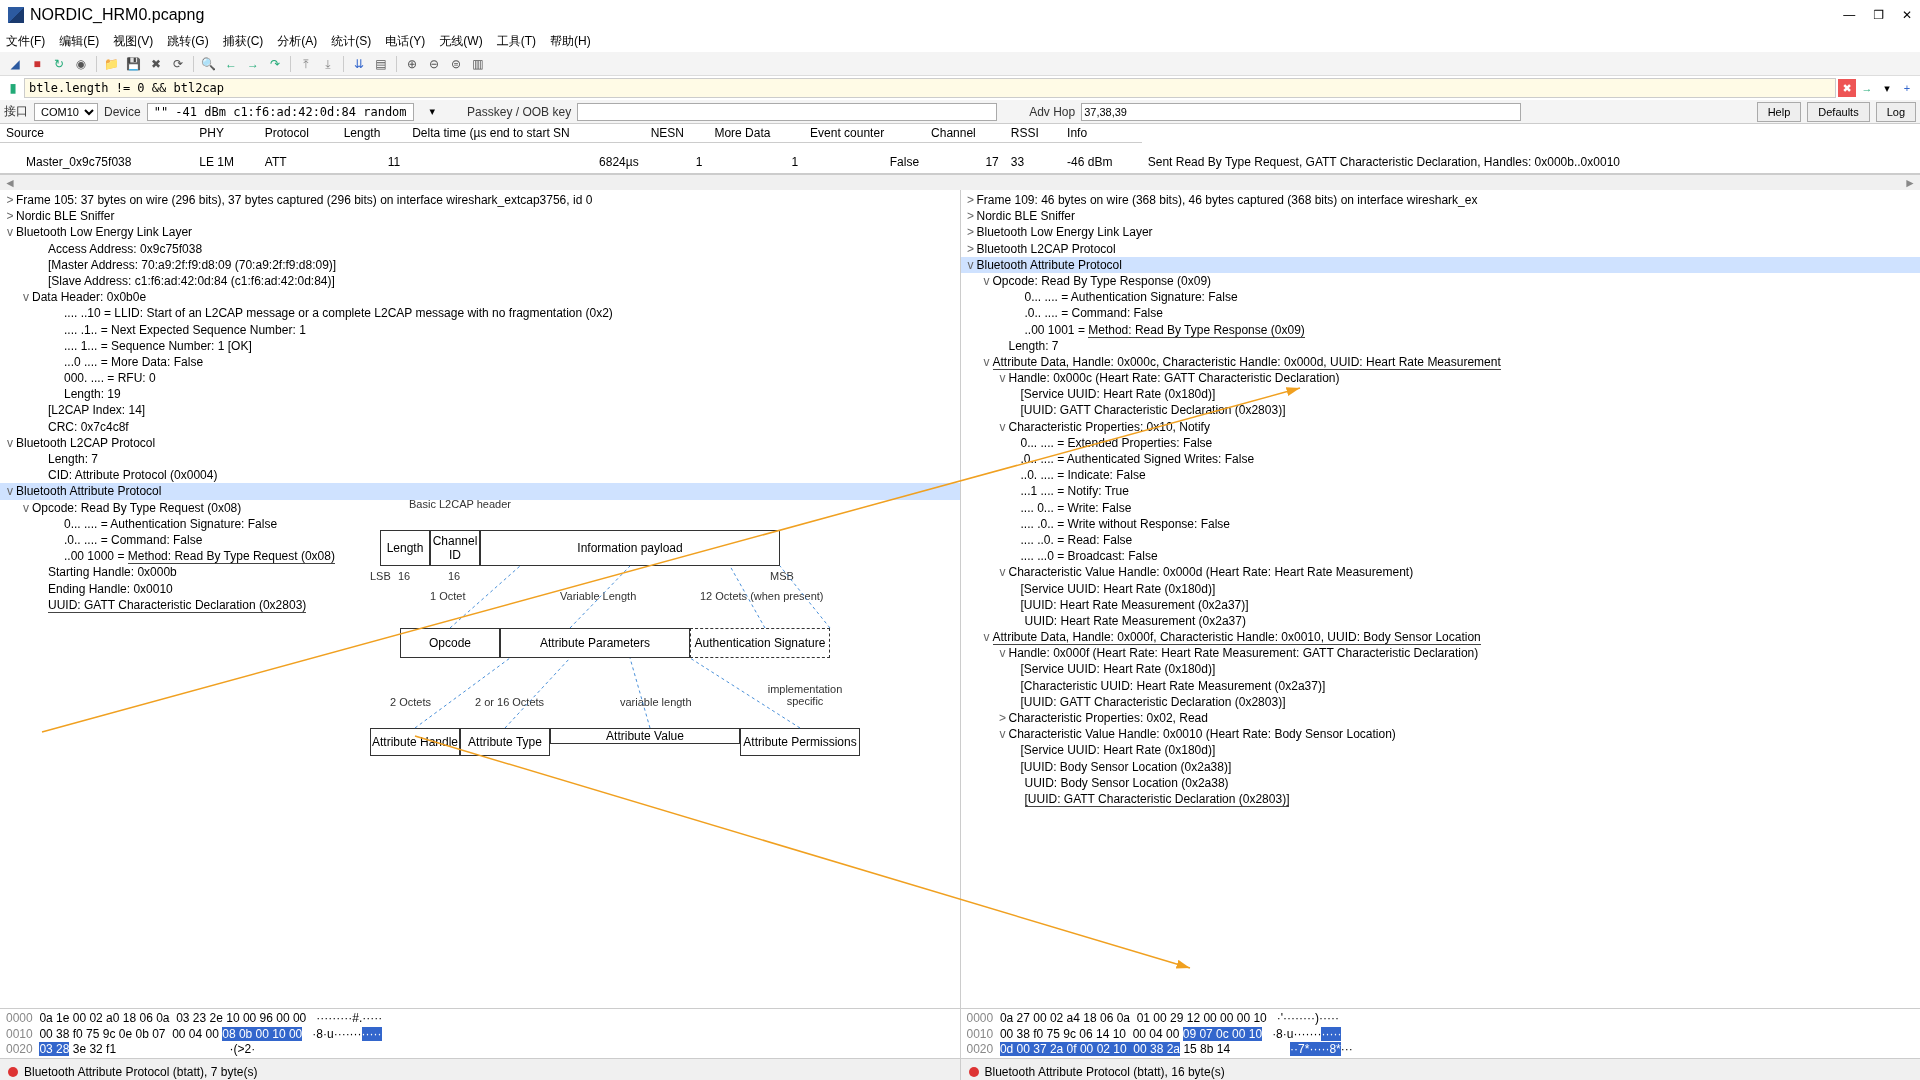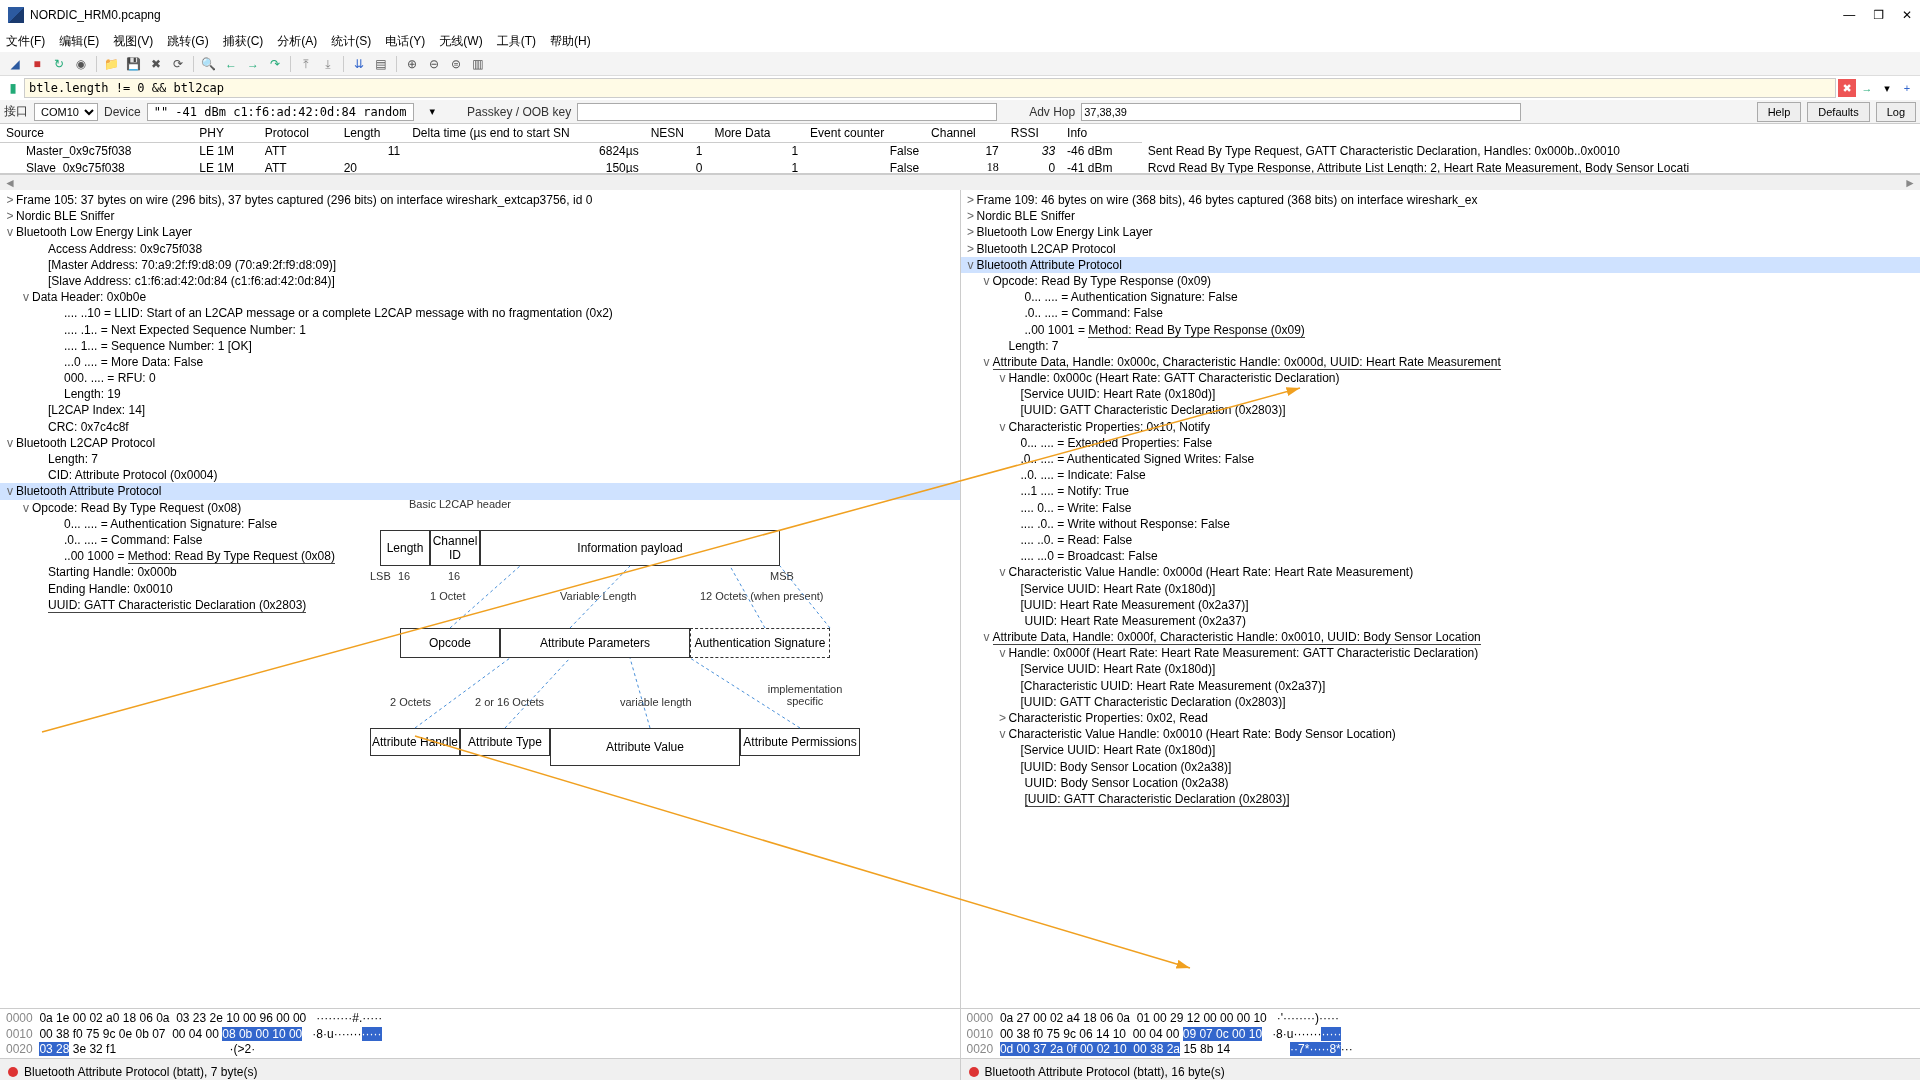--- a/index.html
+++ b/index.html
@@ -1,39 +1,39 @@
 <!DOCTYPE html>
 <html><head>
 <meta charset="utf-8">
 <style>
 * { margin:0; padding:0; box-sizing:border-box; font-family:"Segoe UI",Tahoma,sans-serif; font-size:12px; }
 body { background:#fff; overflow:hidden; width:1920px; height:1080px; position:relative; }
 .titlebar { height:30px; display:flex; align-items:center; padding:0 8px; background:#fff; }
 .titlebar .logo { width:16px; height:16px; margin-right:6px; background:linear-gradient(135deg,#2c5aa0 50%,#1a3a6e 50%); }
-.titlebar .title { flex:1; font-size:12px; }
+.titlebar .title { flex:1; font-size:16px; }
 .winbtns { display:flex; gap:18px; font-size:13px; }
 .winbtns span { cursor:pointer; }
 .menubar { height:22px; display:flex; align-items:center; padding:0 6px; gap:14px; background:#fff; font-size:12px; }
 .toolbar { height:24px; display:flex; align-items:center; padding:2px 6px; gap:4px; background:#f4f4f4; border-bottom:1px solid #ddd; }
 .toolbar .tbtn { width:18px; height:18px; display:flex; align-items:center; justify-content:center; font-size:12px; color:#555; border-radius:2px; }
 .toolbar .sep { width:1px; height:16px; background:#ccc; margin:0 2px; }
 .filterbar { height:24px; display:flex; align-items:center; padding:2px 4px; background:#fff; gap:2px; }
 .filterbar .ficon { width:18px; height:18px; display:flex; align-items:center; justify-content:center; color:#2a7; font-weight:bold; }
 .filterbar input.filter { flex:1; height:20px; border:1px solid #ccc; background:#fffbe6; padding:0 4px; font-family:Consolas,monospace; font-size:12px; }
 .filterbar .fbtn { width:18px; height:18px; display:flex; align-items:center; justify-content:center; font-size:11px; cursor:pointer; }
 .cfgbar { height:24px; display:flex; align-items:center; padding:2px 4px; gap:6px; background:#f4f4f4; font-size:11px; border-bottom:1px solid #ccc; }
 .cfgbar .lbl { color:#333; }
 .cfgbar select,.cfgbar input { height:18px; border:1px solid #aaa; font-size:11px; padding:0 2px; background:#fff; }
 .cfgbar .devinfo { border:1px solid #aaa; padding:1px 6px; background:#fff; font-family:Consolas,monospace; }
 .cfgbar .spacer { flex:1; }
 .cfgbar button { height:20px; padding:0 10px; border:1px solid #aaa; background:#eee; font-size:11px; }
 .pktlist { height:50px; background:#fff; border-bottom:1px solid #ccc; overflow:hidden; }
 .pktlist table { width:100%; border-collapse:collapse; font-family:Consolas,monospace; font-size:12px; }
 .pktlist th { text-align:left; padding:2px 6px; font-weight:normal; border-bottom:1px solid #ccc; background:#fff; white-space:nowrap; }
-.pktlist td { padding:1px 6px; white-space:nowrap; }
+.pktlist td { padding:12px 6px; white-space:nowrap; }
 .hscroll { height:16px; background:#f0f0f0; border-top:1px solid #ccc; display:flex; align-items:center; justify-content:space-between; padding:0 4px; color:#888; font-size:10px; }
 .panes { display:flex; height:calc(100% - 30px - 22px - 24px - 24px - 24px - 50px - 16px - 50px - 22px); }
 .pane { flex:1; overflow:auto; background:#fff; position:relative; }
 .pane + .pane { border-left:1px solid #ccc; }
 .tree { font-family:Consolas,monospace; font-size:13px; line-height:1.35; padding:2px 0; }
 .tree .row { white-space:nowrap; padding:0 4px; }
 .tree .row.hl { background:#cfe2ff; }
 .tree .tw { display:inline-block; width:12px; text-align:center; color:#666; cursor:pointer; }
 .tree .ind0 { padding-left:4px; } .tree .ind1 { padding-left:20px; } .tree .ind2 { padding-left:36px; } .tree .ind3 { padding-left:52px; } .tree .ind4 { padding-left:48px; }
 .ul { border-bottom:1px solid #444; }
@@ -154,21 +154,21 @@
         <tr>
           <td style="padding-left: 26px;">Master_0x9c75f038</td>
           <td>LE 1M</td>
           <td>ATT</td>
           <td style="text-align: right;">11</td>
           <td style="text-align: right;">6824µs</td>
           <td style="text-align: right;">1</td>
           <td style="text-align: right;">1</td>
           <td style="text-align: right;">False</td>
           <td style="text-align: right;">17</td>
-          <td style="text-align: right; font-style: italic;">33</td>
+          <td style="text-align: left;">33</td>
           <td>-46 dBm</td>
           <td>Sent Read By Type Request, GATT Characteristic Declaration, Handles: 0x000b..0x0010</td>
         </tr>
         <tr>
           <td style="padding-left: 26px;">Slave_0x9c75f038</td>
           <td>LE 1M</td>
           <td>ATT</td>
           <td style="text-align: left;">20</td>
           <td style="text-align: right;">150µs</td>
           <td style="text-align: right;">0</td>
@@ -234,21 +234,21 @@
       <div class="dbox" style="left:30px;top:130px;width:100px;height:30px">Opcode</div>
       <div class="dbox" style="left:130px;top:130px;width:190px;height:30px">Attribute Parameters</div>
       <div class="dbox dashed" style="left:320px;top:130px;width:140px;height:30px">Authentication Signature</div>
       <div class="dlbl" style="left:20px;top:198px">2 Octets</div>
       <div class="dlbl" style="left:105px;top:198px">2 or 16 Octets</div>
       <div class="dlbl" style="left:250px;top:198px">variable length</div>
       <div class="dlbl" style="left:390px;top:185px;width:90px">implementation
 specific</div>
       <div class="dbox" style="left:0;top:230px;width:90px;height:28px">Attribute Handle</div>
       <div class="dbox" style="left:90px;top:230px;width:90px;height:28px">Attribute Type</div>
-      <div class="dbox" style="left:180px;top:230px;width:190px;height:38px">Attribute Value</div>
+      <div class="dbox" style="left:180px;top:230px;width:190px;height:16px">Attribute Value</div>
       <div class="dbox" style="left:370px;top:230px;width:120px;height:28px">Attribute Permissions</div>
       <svg style="position:absolute;left:0;top:0;width:490px;height:280px;overflow:visible">
         <line x1="80" y1="130" x2="150" y2="68" stroke="#4a90d9" stroke-dasharray="3,3"></line>
         <line x1="200" y1="130" x2="260" y2="68" stroke="#4a90d9" stroke-dasharray="3,3"></line>
         <line x1="395" y1="130" x2="360" y2="68" stroke="#4a90d9" stroke-dasharray="3,3"></line>
         <line x1="460" y1="130" x2="410" y2="68" stroke="#4a90d9" stroke-dasharray="3,3"></line>
         <line x1="45" y1="230" x2="140" y2="160" stroke="#4a90d9" stroke-dasharray="3,3"></line>
         <line x1="135" y1="230" x2="200" y2="160" stroke="#4a90d9" stroke-dasharray="3,3"></line>
         <line x1="280" y1="230" x2="260" y2="160" stroke="#4a90d9" stroke-dasharray="3,3"></line>
         <line x1="430" y1="230" x2="320" y2="160" stroke="#4a90d9" stroke-dasharray="3,3"></line>

